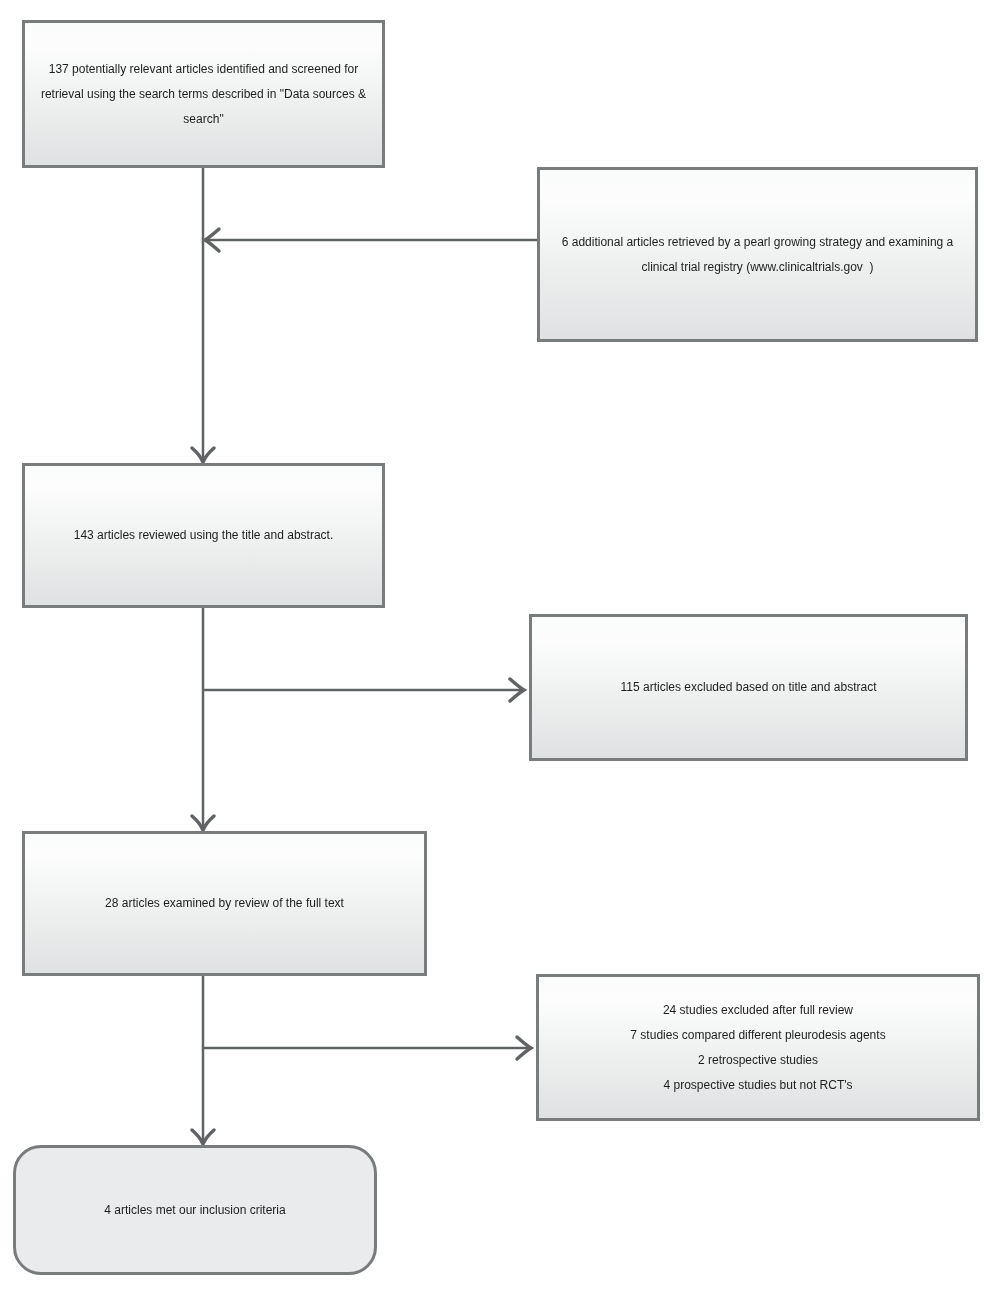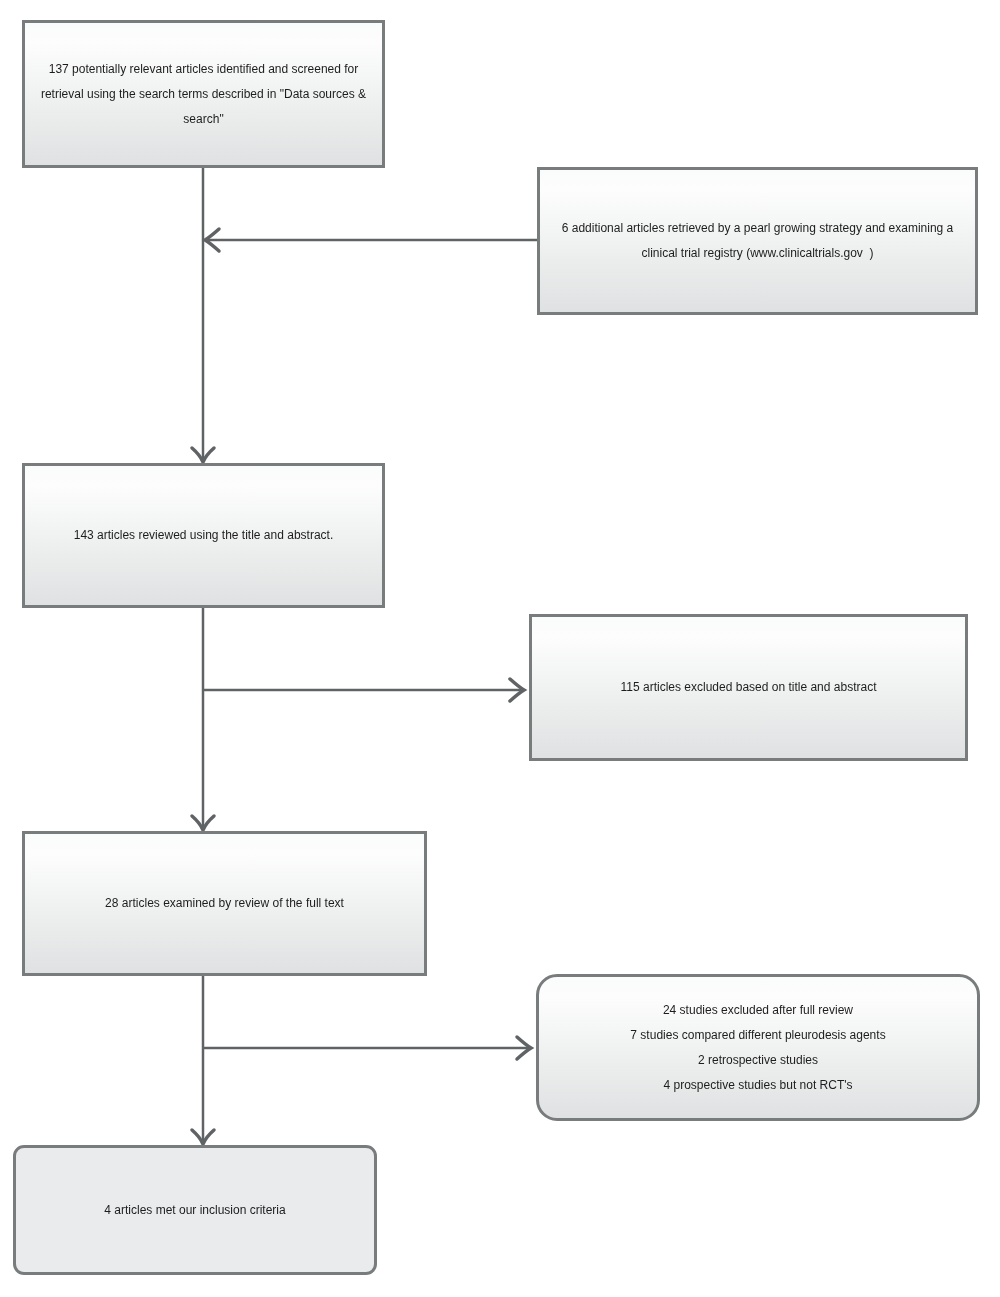--- a/index.html
+++ b/index.html
@@ -29,33 +29,33 @@
     display:flex;
     align-items:center;
     justify-content:center;
     text-align:center;
     font-size:12px;
     line-height:25px;
     padding:8px 14px;
   }
   .flowbox.side{padding:8px 16px;}
   .flowbox.rounded{
-    border-radius:11px;
+    border-radius:28px;
     border-width:3px;
     background:var(--rounded_fill);
   }
   .prewrap{white-space:pre-wrap;}
   .lines div{text-align:center;}
   
   .b1{left:22px;top:20px;width:363px;height:148px;}
-  .s1{left:537px;top:167px;width:441px;height:148px;}
+  .s1{left:537px;top:167px;width:441px;height:175px;}
   .b2{left:22px;top:463px;width:363px;height:145px;}
   .s2{left:529px;top:614px;width:439px;height:147px;text-align:center;}
   .b3{left:22px;top:831px;width:405px;height:145px;}
-  .s3{left:536px;top:974px;width:444px;height:147px;border-radius:21px;}
+  .s3{left:536px;top:974px;width:444px;height:147px;}
   .b4{left:13px;top:1145px;width:364px;height:130px;}
   svg.connectors{position:absolute;left:0;top:0;pointer-events:none;}
   svg.connectors path{stroke:var(--connector);fill:none;}
   .line{stroke-width:2.5px;}
   .head{stroke-width:3.5px;stroke-linecap:round;}
 </style>
 </head>
 <body>
 
 <div class="canvas">

